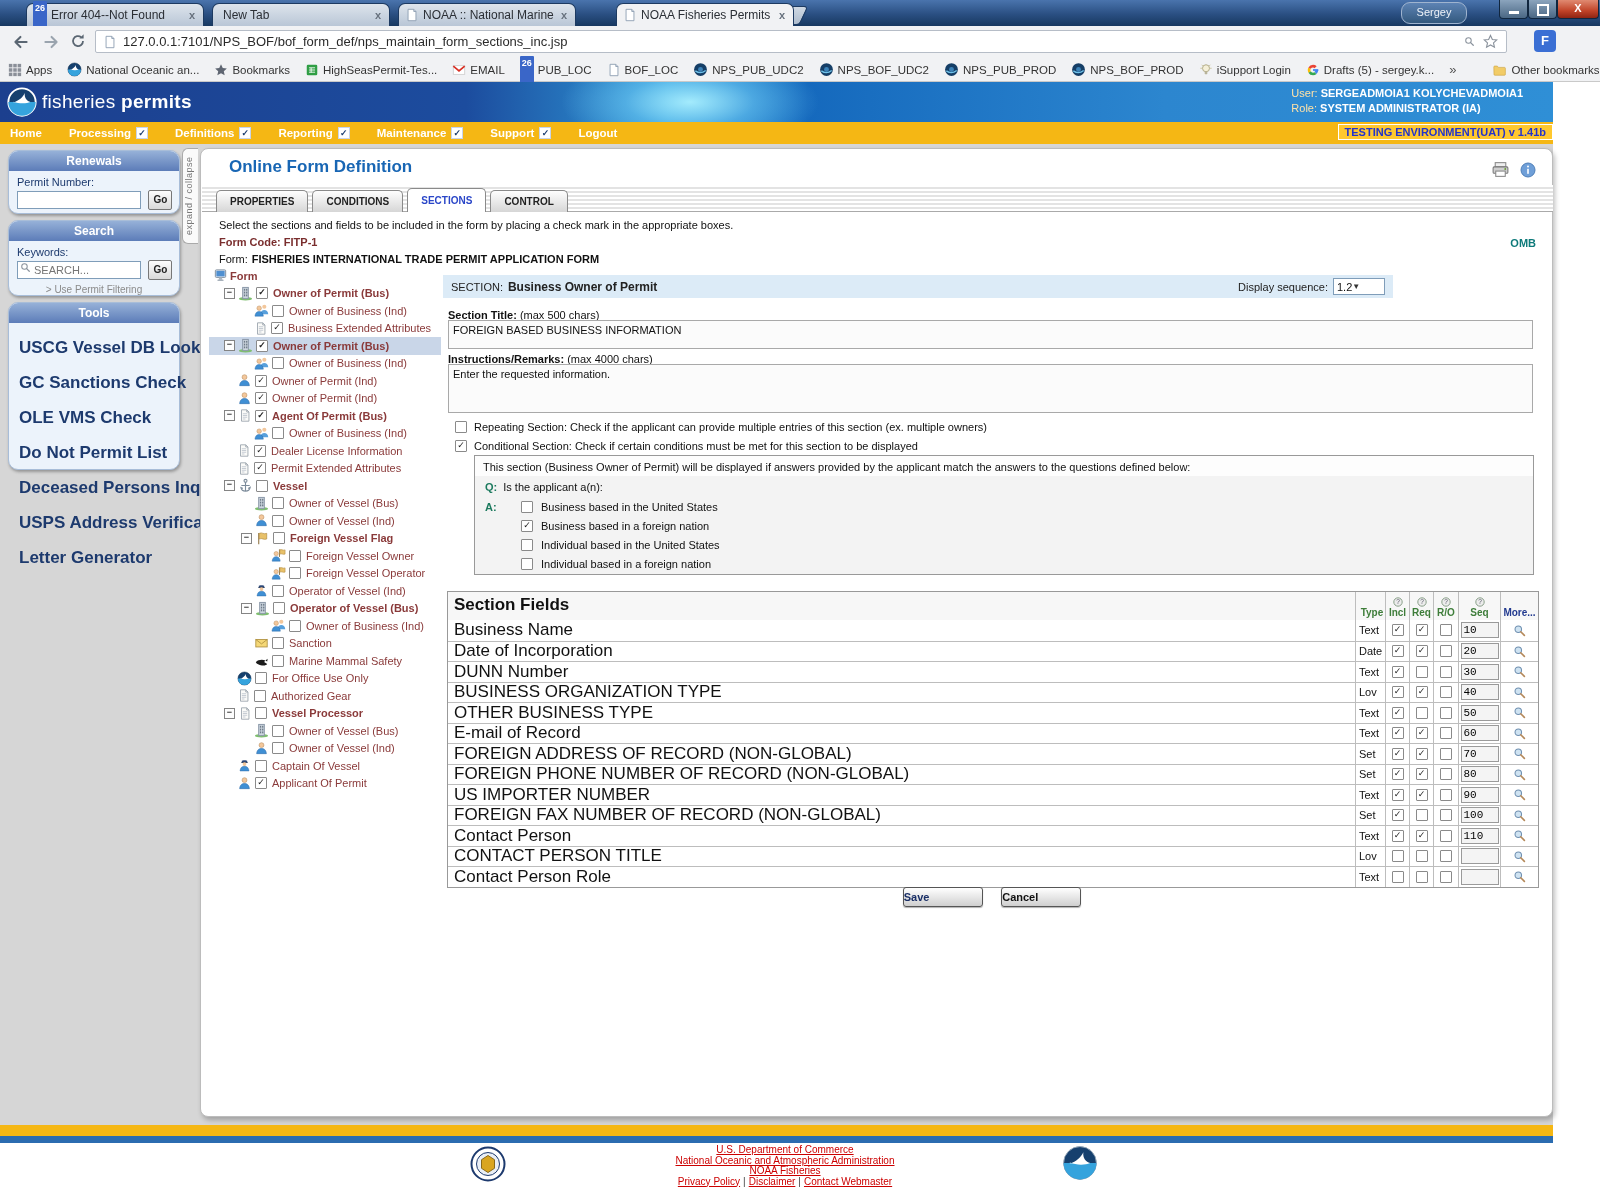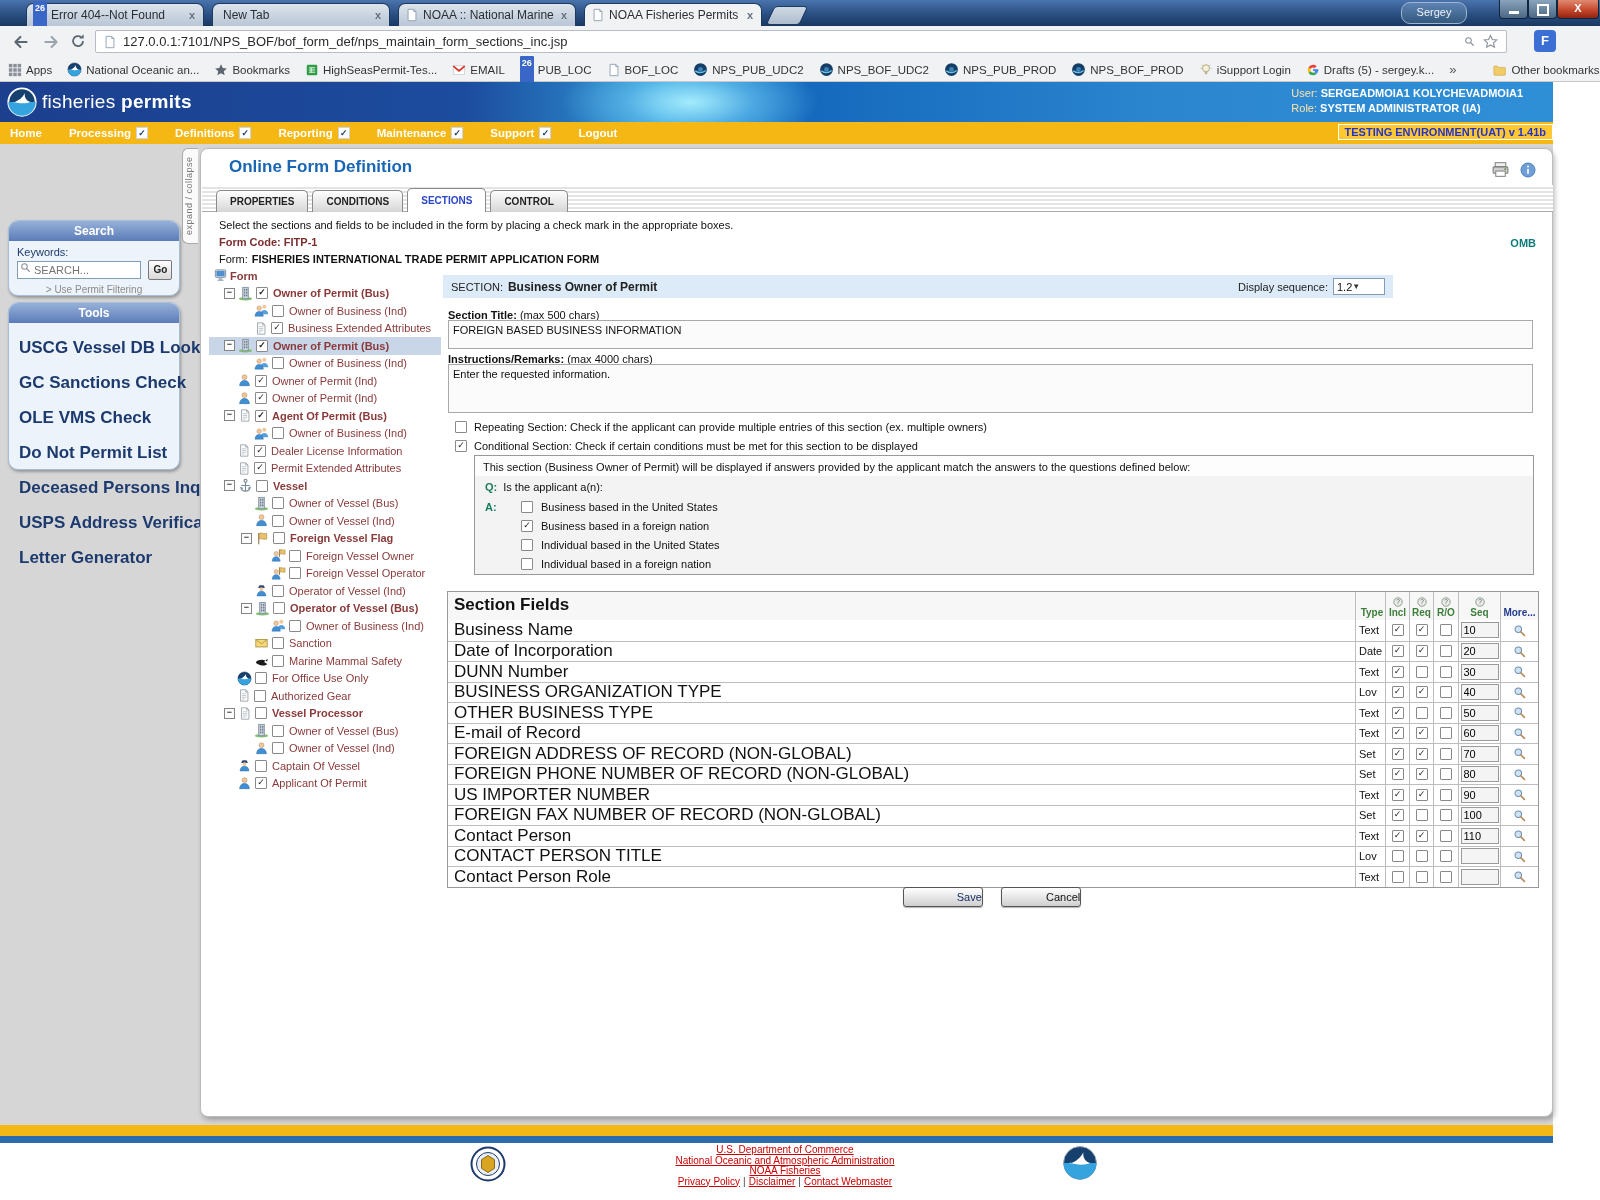--- a/index.html
+++ b/index.html
@@ -127,24 +127,24 @@
   .fc.name{border-left:none;flex:1;justify-content:flex-start;padding-left:6px;font-size:17px;color:#111;}
   .fc.type{width:30px;justify-content:flex-start;padding-left:3px;font-size:11px;color:#111;}
   .fc.ck{width:24px;}
   .fc.ro{width:25px;}
   .fc.seq{width:42px;}
   .fc.more{width:38px;}
   #fhead .fc{flex-direction:column;justify-content:flex-end;padding-bottom:2px;}
   #fhead .name{flex-direction:row;justify-content:flex-start;align-items:center;font-weight:bold;}
   #fhead .hlab{font-size:10px;font-weight:bold;color:#3e7d3a;}
   #fhead .more{font-size:10px;font-weight:bold;color:#223a8f;}
-  .seq-input{width:32px;height:14px;border:1px solid #9a9a9a;background:#f4f4f4;font-size:11px;padding:0 2px;font-family:Liberation Sans, sans-serif;}
+  .seq-input{width:32px;height:14px;border:1px solid #9a9a9a;background:#f4f4f4;font-size:11px;padding:0 2px;font-family:Liberation Mono, monospace;}
   
   #btnrow{position:absolute;left:0;top:612px;width:1100px;text-align:center;}
-  .fbtn{display:inline-block;width:78px;height:18px;border:1px solid #555;border-radius:3px;background:linear-gradient(180deg,#fff,#cfcfcf);font-size:11px;font-weight:normal;text-align:right;line-height:18px;margin:0 7px;box-shadow:0 1px 1px rgba(0,0,0,.3);}
+  .fbtn{display:inline-block;width:78px;height:18px;border:1px solid #555;border-radius:3px;background:linear-gradient(180deg,#fff,#cfcfcf);font-size:11px;font-weight:bold;text-align:left;line-height:18px;margin:0 7px;box-shadow:0 1px 1px rgba(0,0,0,.3);}
   #btn-save{color:#1a2f66;}
   #btn-cancel{color:#111;}
 
   
   #footer-links{position:absolute;left:505px;top:2px;width:560px;text-align:center;font-size:10px;line-height:10.5px;}
   #footer-links a{color:#cc0000;text-decoration:underline;display:block;}
   #footer-links .row a{display:inline;}
   #footer-links .sep{color:#444;margin:0 3px;}
   #doc-seal{position:absolute;left:470px;top:3px;}
   #footer-noaa{position:absolute;left:1062px;top:2px;}
@@ -168,21 +168,21 @@
         <div class="btab" style="left: 398px;">
           <span class="ic">
             <svg width="14" height="14" viewBox="0 0 16 16">
               <path d="M3.5 1.5h6.5l2.5 2.5v10.5h-9z" fill="#fff" stroke="#8a9bb0"></path>
               <path d="M10 1.5V4h2.5" fill="none" stroke="#8a9bb0"></path>
             </svg>
           </span>
           <span class="ttl">NOAA :: National Marine F</span>
           <span class="tclose">x</span>
         </div>
-        <div class="btab active" style="left: 584px;">
+        <div class="btab active" style="left: 616px;">
           <span class="ic">
             <svg width="14" height="14" viewBox="0 0 16 16">
               <path d="M3.5 1.5h6.5l2.5 2.5v10.5h-9z" fill="#fff" stroke="#8a9bb0"></path>
               <path d="M10 1.5V4h2.5" fill="none" stroke="#8a9bb0"></path>
             </svg>
           </span>
           <span class="ttl">NOAA Fisheries Permits</span>
           <span class="tclose">x</span>
         </div>
       </div>
@@ -421,20 +421,26 @@
         <span class="nav-ck">✓</span>
       </a>
       <a class="nav-item">
         <span>Logout</span>
       </a>
     </div>
   <div id="env-badge" style="top:124px;right:47px;position:absolute">TESTING ENVIRONMENT(UAT) v 1.41b</div>
 
   <div id="page">
 
+    <div class="panel" style="top:6px;height:64px">
+      <div class="panel-h">Renewals</div>
+      <div class="fld-label">Permit Number:</div>
+      <input class="mini-input" id="permit-input" style="">
+      <span class="go-btn">Go</span>
+    </div>
 
     <div class="panel" style="top:76px;height:76px">
       <div class="panel-h">Search</div>
       <div class="fld-label">Keywords:</div>
       <span id="search-inputwrap"><span class="ic" id="search-mag">
             <svg width="11" height="11" viewBox="0 0 16 16">
               <circle cx="6.5" cy="6.5" r="4" fill="none" stroke="#8a929c" stroke-width="1.5"></circle>
               <path d="M9.6 9.6L13.5 13.5" stroke="#8a929c" stroke-width="1.8" stroke-linecap="round"></path>
             </svg>
           </span>

